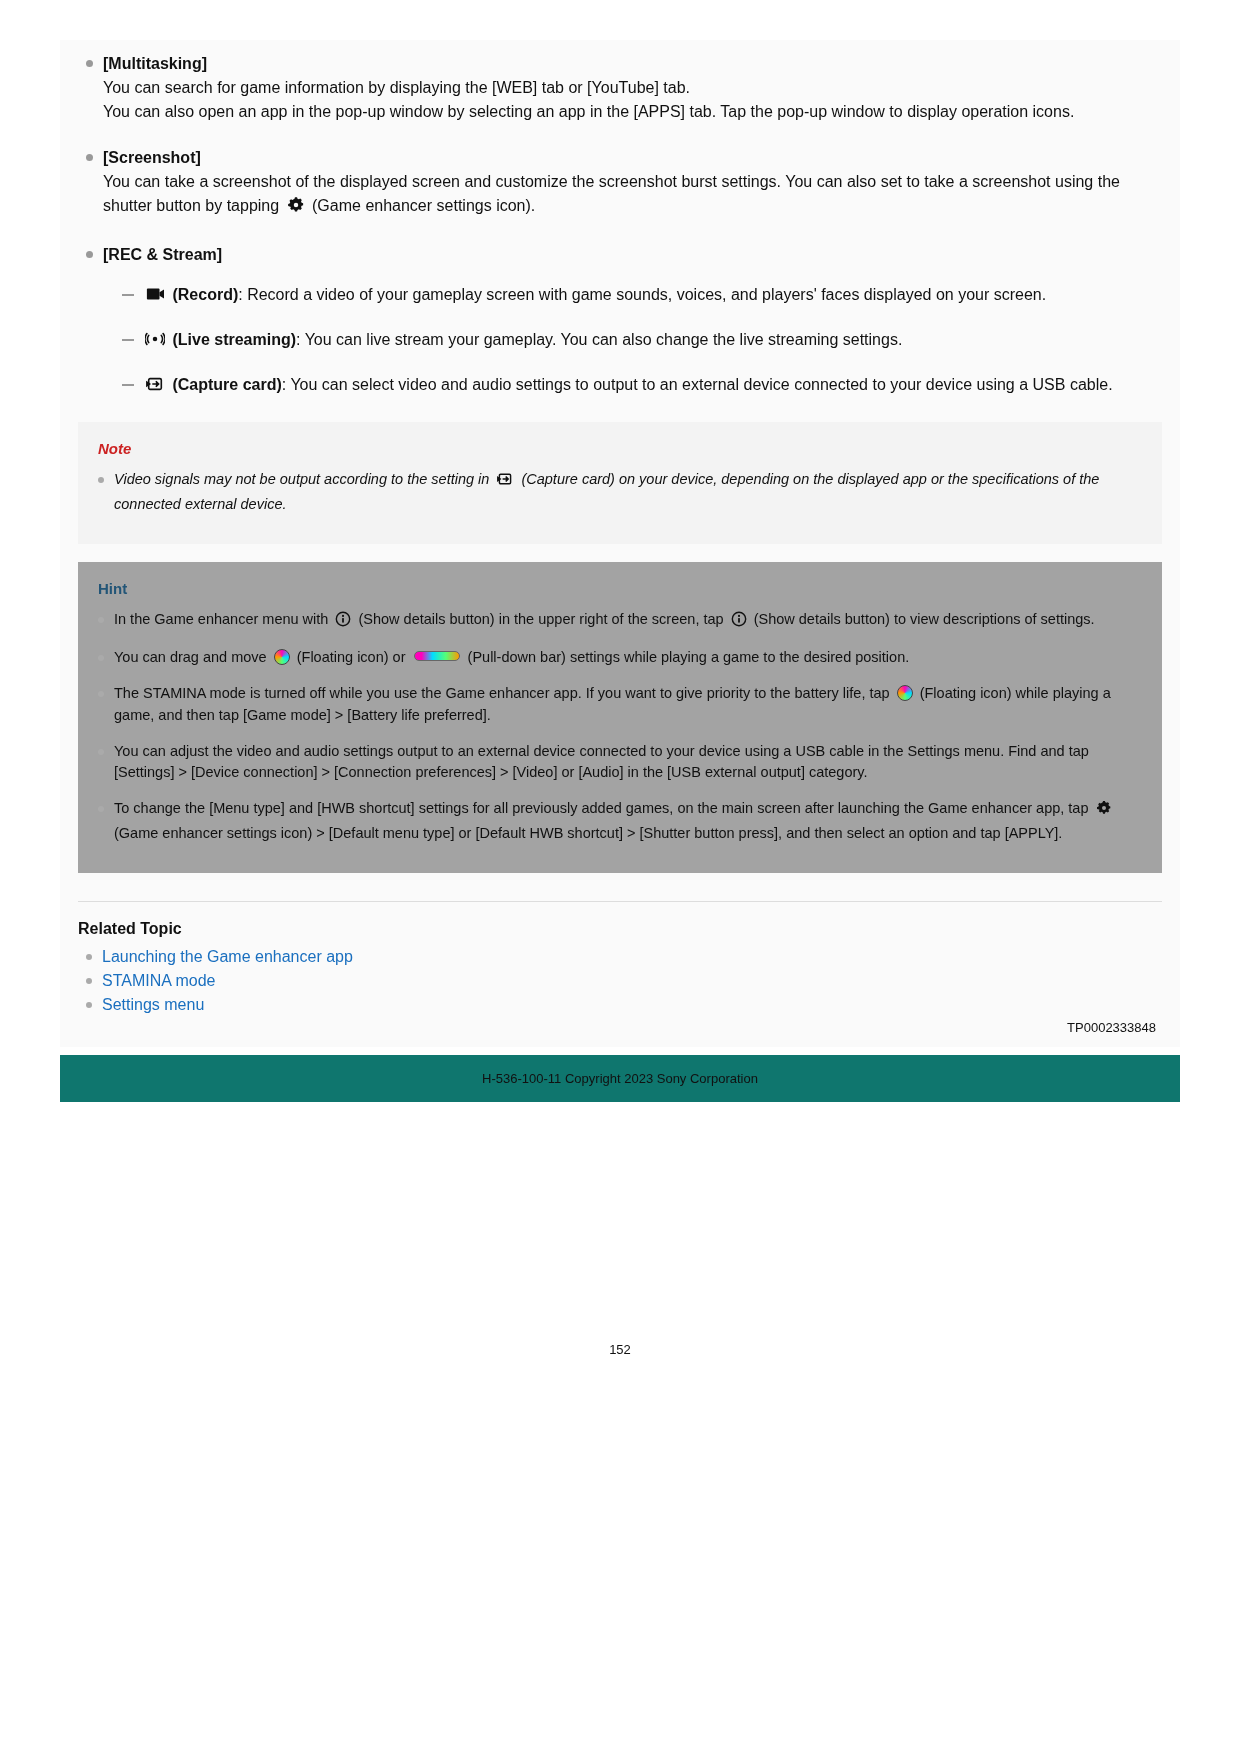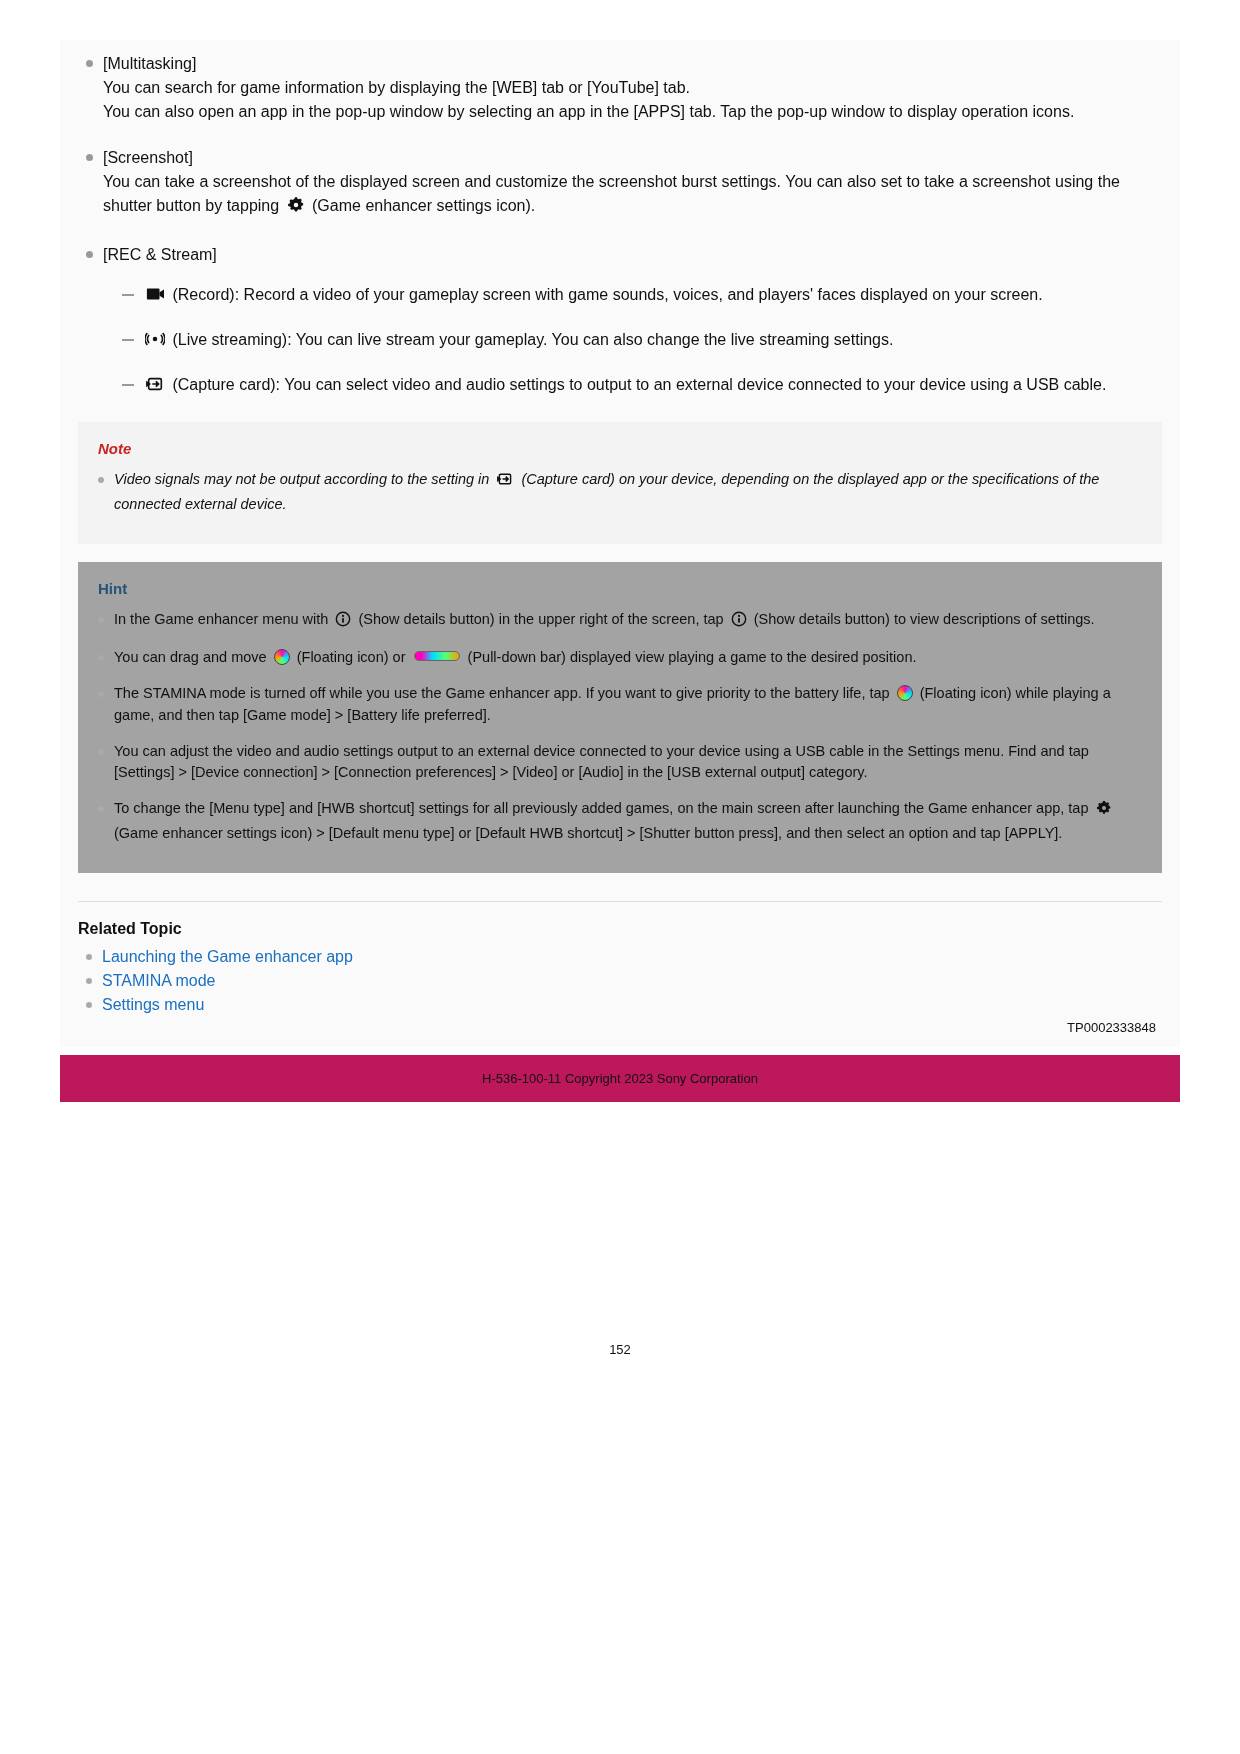--- a/index.html
+++ b/index.html
@@ -4,41 +4,41 @@
   <style>
     * { box-sizing: border-box; margin: 0; padding: 0; }
     body { font-family: Arial, Helvetica, sans-serif; font-size: 16px; color: #111; background: #fff; width: 1240px; }
     .page { padding: 40px 60px 30px 60px; }
     .content { background: #fafafa; padding: 12px 18px 12px 18px; }
     ul.top { list-style: none; padding-left: 8px; }
     ul.top > li { margin-bottom: 22px; }
     .bullet { display: inline-block; width: 7px; height: 7px; background: #999; border-radius: 50%; vertical-align: 2px; margin-right: 10px; flex-shrink: 0; margin-top:8px;}
     .row { display: flex; align-items: flex-start; }
     .txt { flex: 1; line-height: 1.5; }
-    .bold { font-weight: normal; }
+    .bold { font-weight: bold; }
     ul.sub { list-style: none; padding-left: 36px; margin-top: 16px; }
     ul.sub > li { margin-bottom: 18px; }
     .dash { width: 12px; height: 2px; background: #999; margin-top: 11px; margin-right: 8px; flex-shrink: 0; }
     .icon { display: inline-block; vertical-align: -3px; margin: 0 3px; }
     .notebox, .hintbox { padding: 18px 20px 14px 20px; margin-top: 10px; }
     .notebox { background: #f3f3f3; font-style: italic; }
     .hintbox { background: #a3a3a3; margin-top: 18px; }
     .nbtitle { color: #c22; font-weight: bold; margin-bottom: 12px; font-size: 15px; }
     .hbtitle { color: #257; font-weight: bold; margin-bottom: 12px; font-size: 15px; }
     ul.nb { list-style: none; padding-left: 0; font-size: 14.5px; }
     ul.nb > li { margin-bottom: 14px; }
     .sbullet { display: inline-block; width: 6px; height: 6px; background: #aaa; border-radius: 50%; margin-right: 10px; flex-shrink: 0; margin-top: 8px; }
     .hr { border: none; border-top: 1px solid #ddd; margin: 28px 0 18px 0; }
     .related { font-weight: bold; margin-bottom: 10px; }
     ul.rel { list-style: none; padding-left: 8px; }
     ul.rel > li { margin-bottom: 6px; }
     .rbullet { display: inline-block; width: 6px; height: 6px; background: #aaa; border-radius: 50%; margin-right: 10px; vertical-align: 2px; }
     a.link { color: #1a6fbf; text-decoration: none; }
     .docid { text-align: right; font-size: 13px; padding-right: 6px; }
-    .footer { background: #be185d; text-align: center; font-size: 13px; padding: 16px 0; margin-top: 8px; }
+    .footer { background: #0f766e; text-align: center; font-size: 13px; padding: 16px 0; margin-top: 8px; }
     .pgnum { text-align: center; font-size: 13px; margin-top: 240px; }
     .pill { display:inline-block; width:46px; height:10px; border-radius:5px; background: linear-gradient(90deg,#f0b 0%, #f0b 15%, #0df 40%, #5f7 70%, #f90 100%); border:1px solid #666; vertical-align: 1px; margin:0 4px; }
     .float-ico { display:inline-block; width:16px; height:16px; border-radius:50%; background: conic-gradient(#f0b, #0df, #5f7, #f90, #f0b); border:1px solid #444; vertical-align:-3px; margin:0 3px; }
   </style>
 </head>
 <body>
 
 <svg width="0" height="0" style="position:absolute">
   <defs>
     <g id="gear">
@@ -172,21 +172,21 @@
             <span> (Show details button) to view descriptions of settings.</span>
           </div>
         </li>
         <li class="row">
             <span class="sbullet"></span>
           <div class="txt">
             <span>You can drag and move </span>
             <span class="float-ico"></span>
             <span> (Floating icon) or </span>
             <span class="pill"></span>
-            <span> (Pull-down bar) displayed view playing a game to the desired position.</span>
+            <span> (Pull-down bar) settings while playing a game to the desired position.</span>
           </div>
         </li>
         <li class="row">
             <span class="sbullet"></span>
           <div class="txt">
             <span>The STAMINA mode is turned off while you use the Game enhancer app. If you want to give priority to the battery life, tap </span>
             <span class="float-ico"></span>
             <span> (Floating icon) while playing a game, and then tap [Game mode] &gt; [Battery life preferred].</span>
           </div>
         </li>

